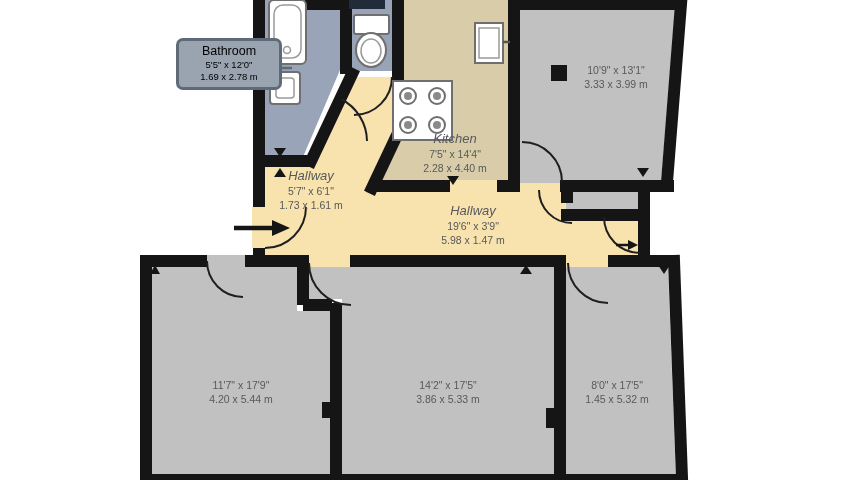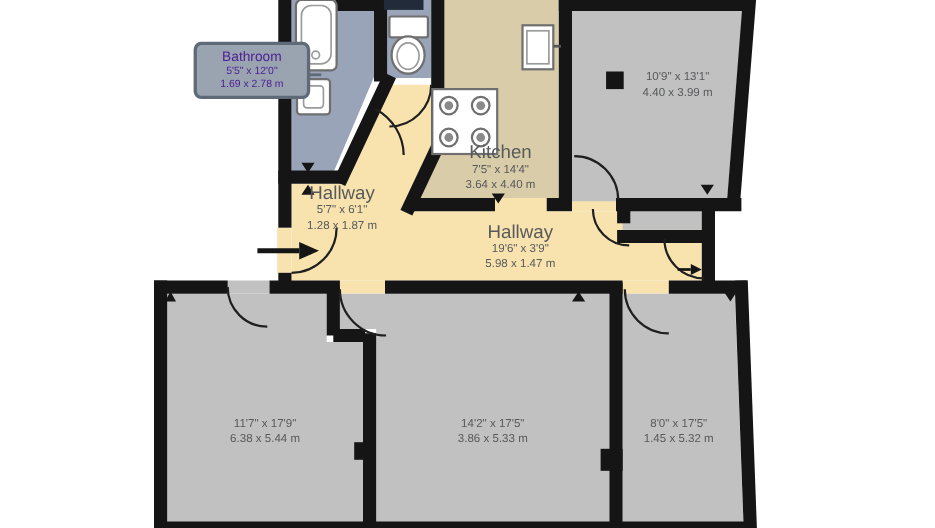--- a/index.html
+++ b/index.html
@@ -11,24 +11,24 @@
   .floor-hall{fill:var(--hallway-floor,#f8e3af);}
   .wall{stroke:var(--wall,#151515);stroke-width:12;fill:none;stroke-linecap:butt;}
   .wall-sq{stroke:var(--wall,#151515);stroke-width:12;fill:none;stroke-linecap:square;}
   .wallfill{fill:var(--wall,#151515);}
   .arc{stroke:#1f1f1f;stroke-width:2;fill:none;}
   .fixture{fill:#ffffff;stroke:#6f6f6f;stroke-width:2;}
   .fixture-inner{fill:none;stroke:#9a9a9a;stroke-width:1.5;}
   .burner-dot{fill:#8a8a8a;}
   .marker{fill:var(--wall,#151515);}
   .label{position:absolute;transform:translateX(-50%);text-align:center;color:var(--label-text,#58595b);white-space:nowrap;}
-  .label .name{display:block;font-size:17px;line-height:16px;}
+  .label .name{display:block;font-size:13px;line-height:16px;font-style:italic;}
   .label .dim{display:block;font-size:10.5px;line-height:14px;}
   .callout{position:absolute;left:176px;top:38px;width:96px;background:var(--callout-bg,#9aa3b0);
-           border:3px solid var(--callout-border,#5f6a78);border-radius:7px;color:#4c1d95;
+           border:3px solid var(--callout-border,#5f6a78);border-radius:7px;color:#000000;
            text-align:center;padding:3px 2px 4px;}
   .callout .name{display:block;font-size:12.5px;line-height:15px;}
   .callout .dim{display:block;font-size:9.5px;line-height:12px;}
 </style>
 </head>
 <body>
 
 <div id="stage">
 
   <svg id="plan-svg" width="850" height="480" viewBox="0 0 850 480">
@@ -155,43 +155,43 @@
 
   <div class="callout">
     <span class="name">Bathroom</span>
     <span class="dim">5'5" x 12'0"</span>
     <span class="dim">1.69 x 2.78 m</span>
   </div>
 
   <div class="label" style="left:455px;top:131px;">
     <span class="name">Kitchen</span>
     <span class="dim">7'5" x 14'4"</span>
-    <span class="dim">3.64 x 4.40 m</span>
+    <span class="dim">2.28 x 4.40 m</span>
   </div>
 
   <div class="label" style="left:311px;top:168px;">
     <span class="name">Hallway</span>
     <span class="dim">5'7" x 6'1"</span>
-    <span class="dim">1.28 x 1.87 m</span>
+    <span class="dim">1.73 x 1.61 m</span>
   </div>
 
   <div class="label" style="left:473px;top:203px;">
     <span class="name">Hallway</span>
     <span class="dim">19'6" x 3'9"</span>
     <span class="dim">5.98 x 1.47 m</span>
   </div>
 
   <div class="label" style="left:616px;top:63px;">
     <span class="dim">10'9" x 13'1"</span>
-    <span class="dim">4.40 x 3.99 m</span>
+    <span class="dim">3.33 x 3.99 m</span>
   </div>
 
   <div class="label" style="left:241px;top:378px;">
     <span class="dim">11'7" x 17'9"</span>
-    <span class="dim">6.38 x 5.44 m</span>
+    <span class="dim">4.20 x 5.44 m</span>
   </div>
 
   <div class="label" style="left:448px;top:378px;">
     <span class="dim">14'2" x 17'5"</span>
     <span class="dim">3.86 x 5.33 m</span>
   </div>
 
   <div class="label" style="left:617px;top:378px;">
     <span class="dim">8'0" x 17'5"</span>
     <span class="dim">1.45 x 5.32 m</span>

